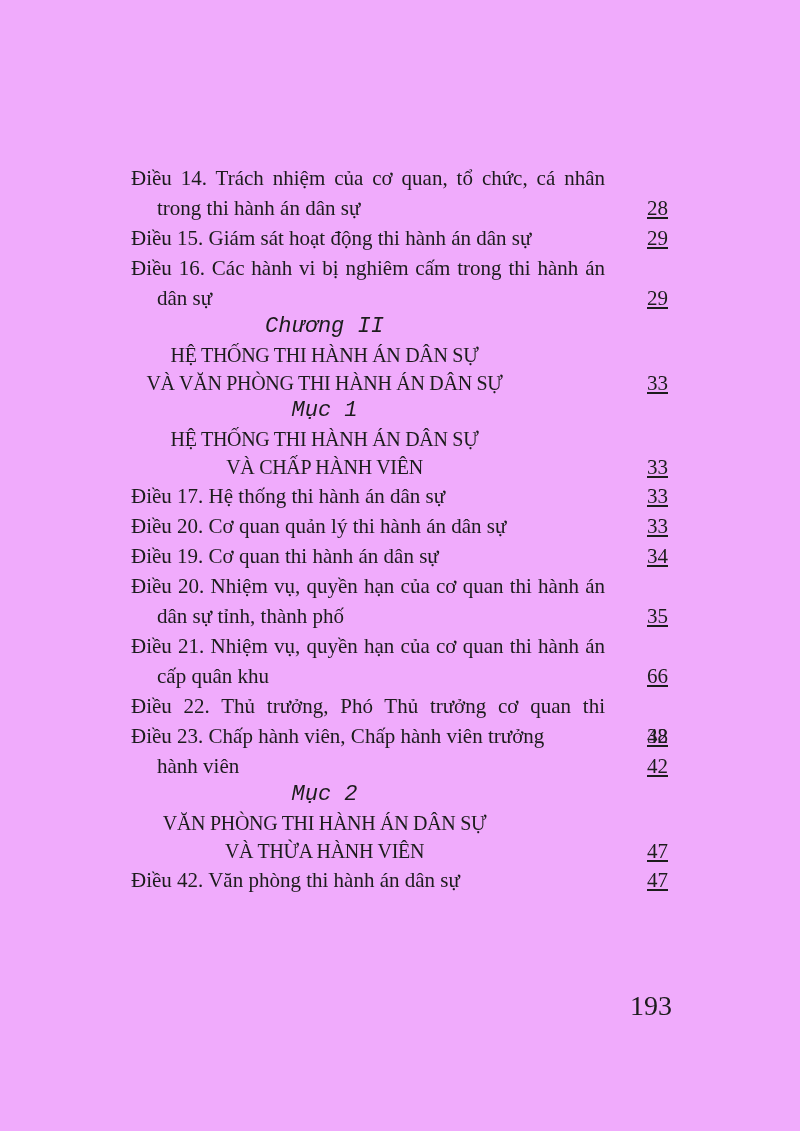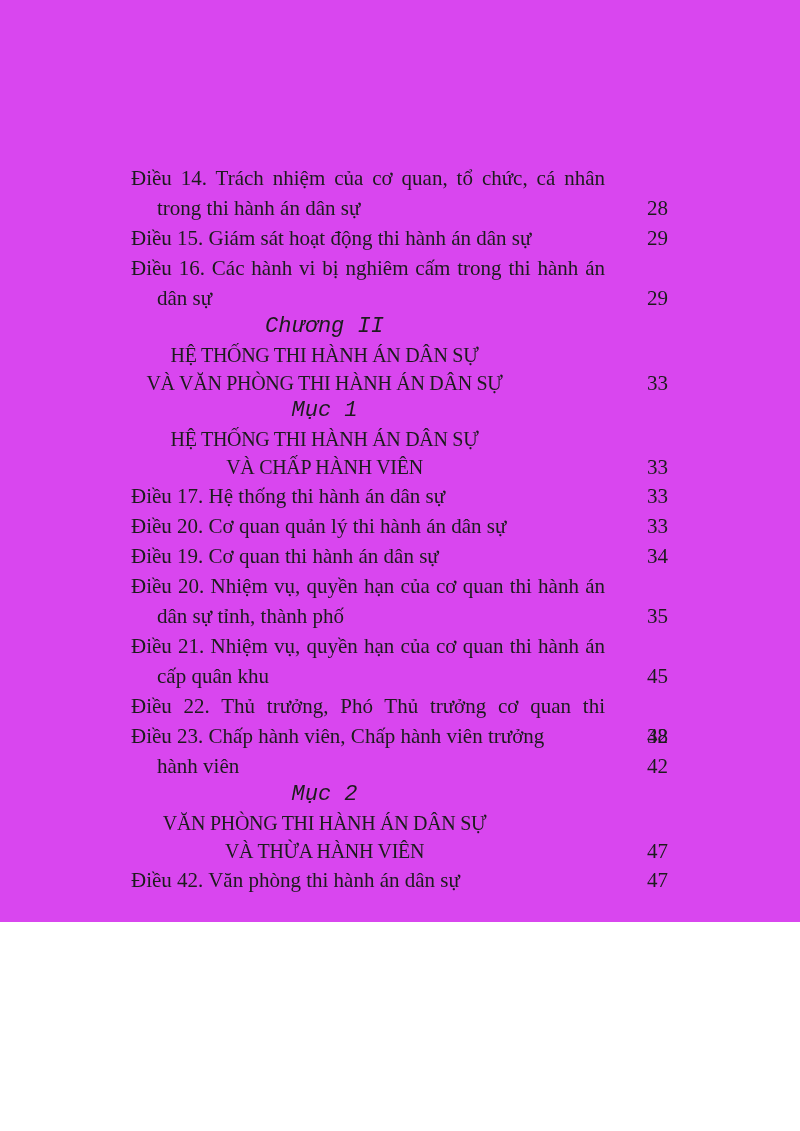--- a/index.html
+++ b/index.html
@@ -1,20 +1,20 @@
 <!DOCTYPE html>
 <html><head>
 <meta charset="utf-8">
 <style>
   html,body { margin:0; padding:0; }
   .page {
     position: relative;
     width: 800px;
-    height: 922px;
-    background: #d946ef;
+    height: 1131px;
+    background: #f0abfc;
     font-family: "Liberation Serif", "DejaVu Serif", serif;
     color: #1c1c1c;
     overflow: hidden;
   }
   .toc {
     position: absolute;
     left: 131px;
     top: 163px;
     width: 537px;
   }
@@ -52,20 +52,21 @@
     font-size: 20px;
     letter-spacing: -0.3px;
   }
   .pg {
     position: absolute;
     right: 0;
     top: 0;
     font-size: 21px;
     line-height: inherit;
     font-style: normal;
+    text-decoration: underline;
   }
   .folio {
     position: absolute;
     top: 992px;
     right: 128px;
     font-size: 28px;
     line-height: 28px;
   }
 </style>
 </head>
@@ -135,21 +136,21 @@
     <div class="row article indent">
         <div class="txt">dân sự tỉnh, thành phố</div>
         <span class="pg">35</span>
       </div>
     <div class="row article justify">
         <div class="txt">Điều 21. Nhiệm vụ, quyền hạn của cơ quan thi hành án</div>
         <span class="pg"></span>
       </div>
     <div class="row article indent">
         <div class="txt">cấp quân khu</div>
-        <span class="pg">45</span>
+        <span class="pg">66</span>
       </div>
     <div class="row article justify">
         <div class="txt">Điều 22. Thủ trưởng, Phó Thủ trưởng cơ quan thi</div>
         <span class="pg"></span>
       </div>
     <div class="row article indent">
         <span class="pg">38</span>
       </div>
     <div class="row article">
         <div class="txt">Điều 23. Chấp hành viên, Chấp hành viên trưởng</div>

